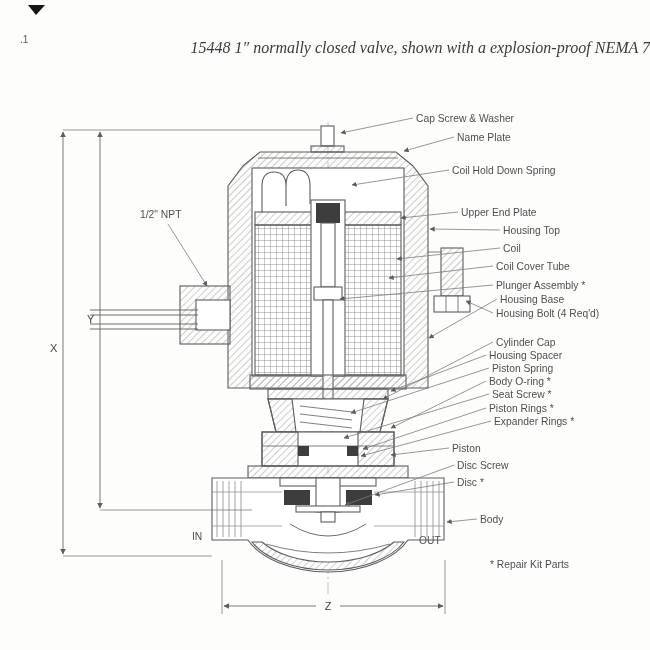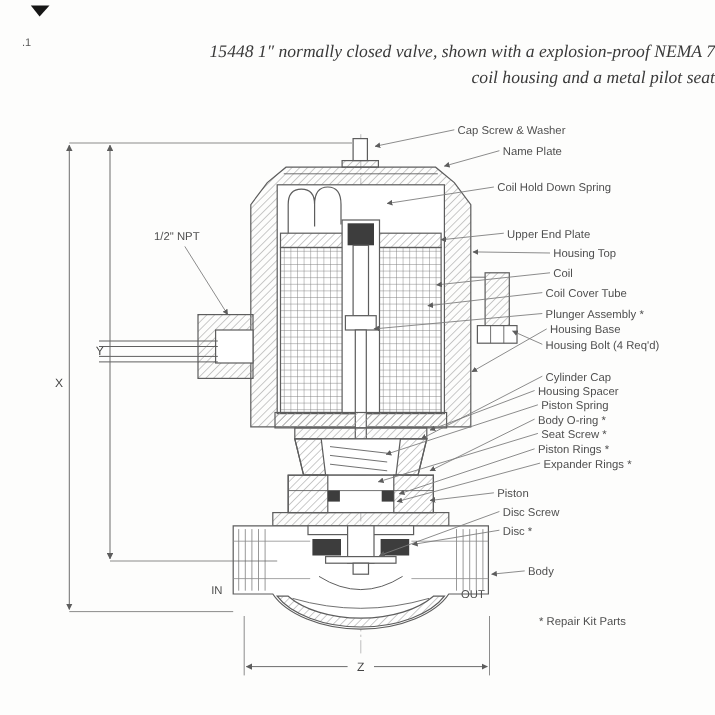--- a/index.html
+++ b/index.html
@@ -20,21 +20,20 @@
   .lbl{font-size:10.3px;}
   .dim{font-size:11px;fill:#444;}
 </style>
 </head>
 <body>
 
 <div class="page">
 
   <div class="title">
     <div>15448 1″ normally closed valve, shown with a explosion-proof NEMA 7</div>
-    <div>coil housing and a metal pilot seat</div>
   </div>
 
   <div class="corner-mark-text">.1</div>
 
   <svg width="650" height="650" viewBox="0 0 650 650">
     <defs>
       <pattern id="hatch" width="5" height="5" patternUnits="userSpaceOnUse" patternTransform="rotate(45)">
         <line x1="0" y1="0" x2="0" y2="5" stroke="#9d9d9d" stroke-width="1"></line>
       </pattern>
       <pattern id="coilgrid" width="6" height="6" patternUnits="userSpaceOnUse">

